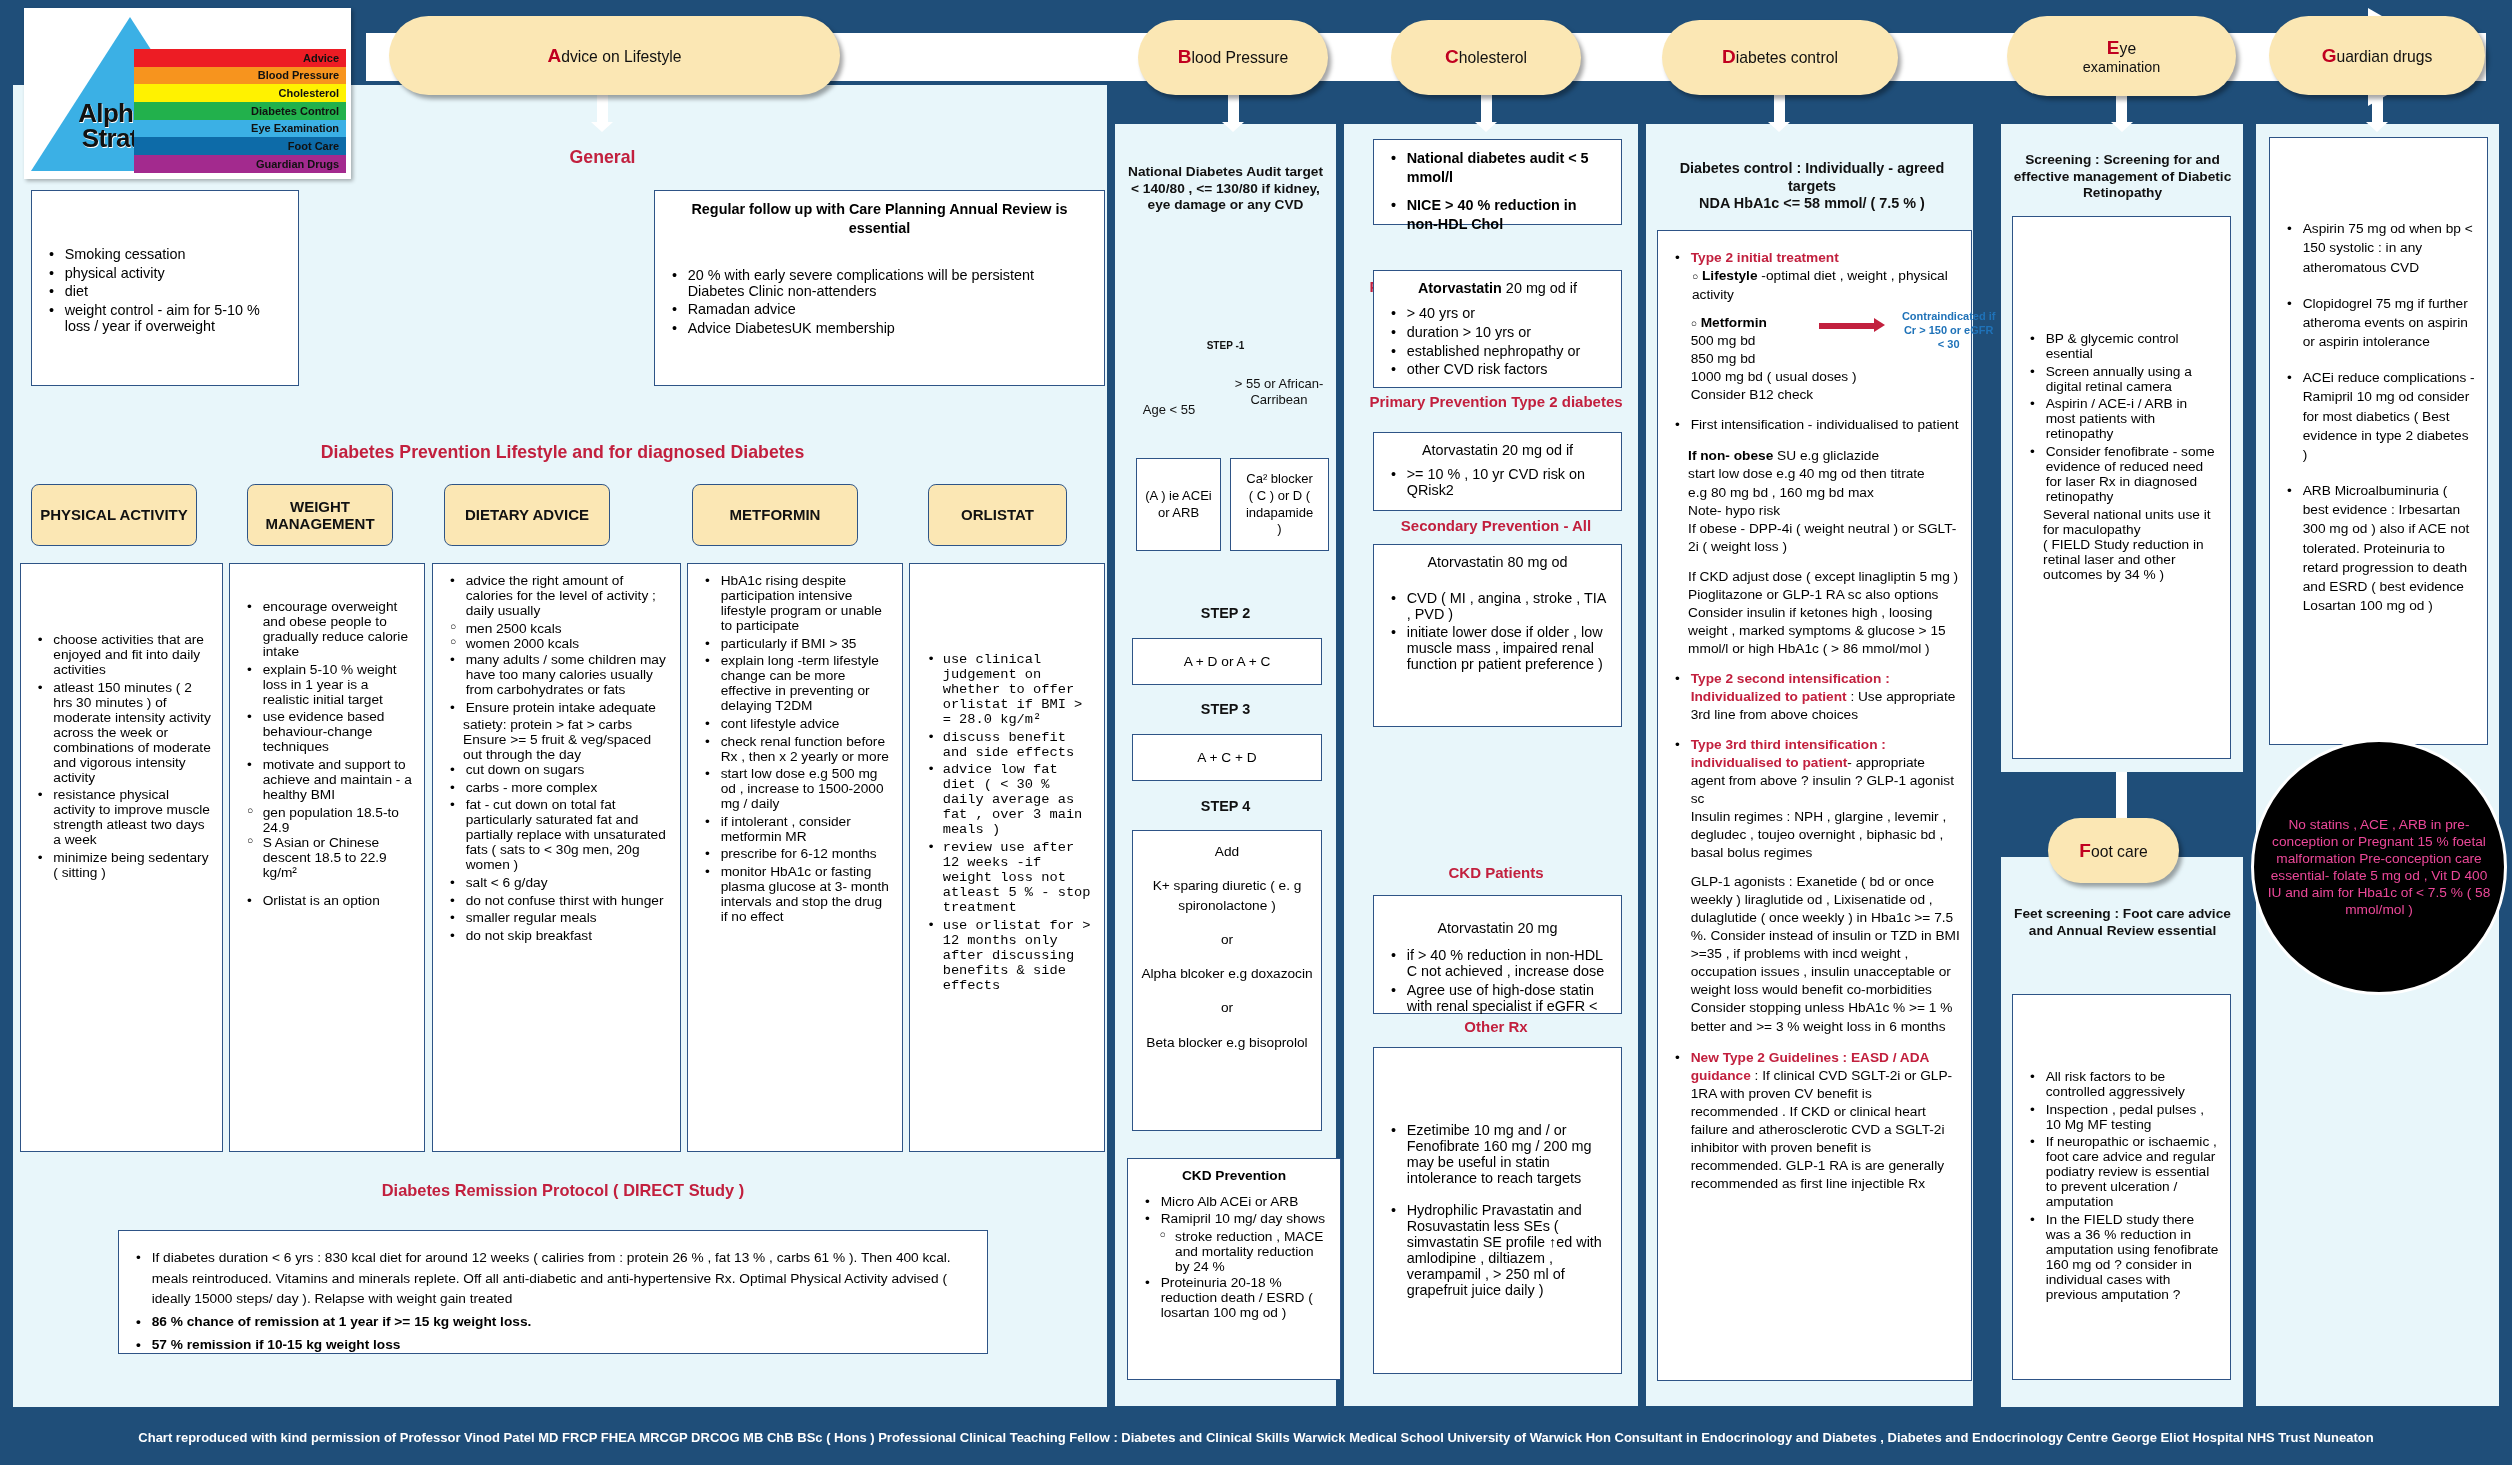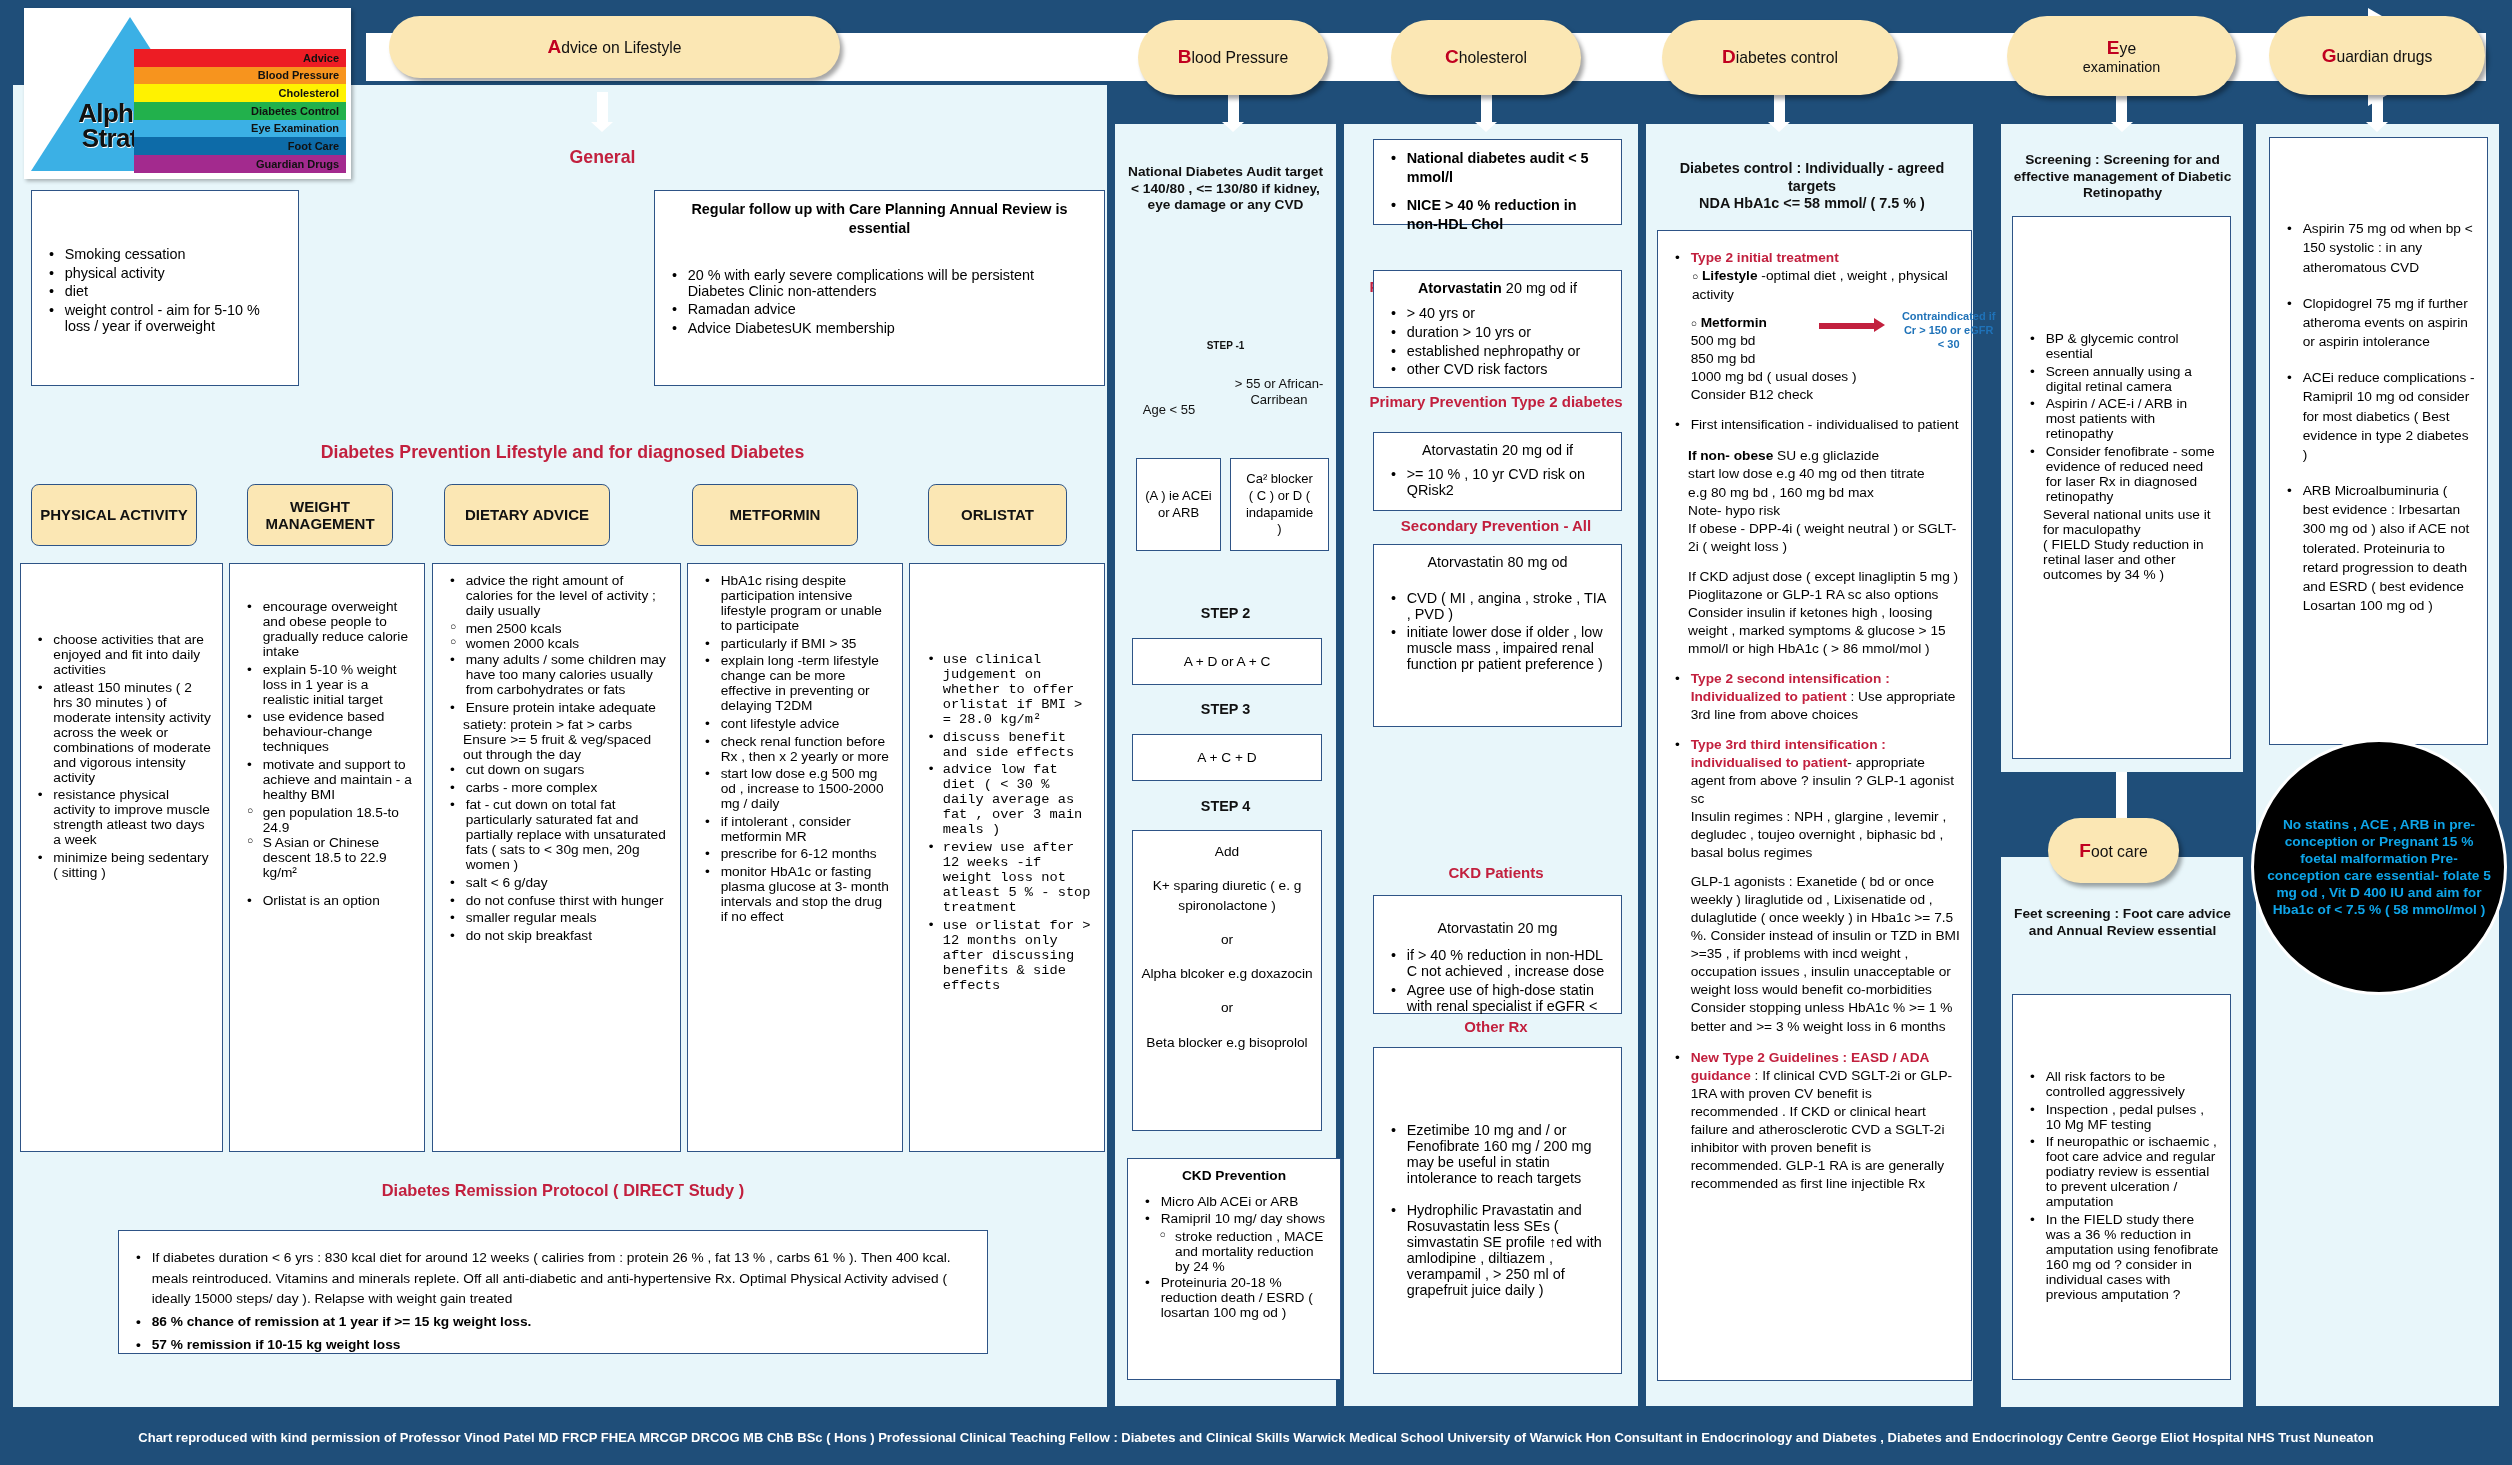--- a/index.html
+++ b/index.html
@@ -65,21 +65,21 @@
     display:flex;align-items:center;justify-content:center;text-align:center;
     font-weight:bold;color:#111;line-height:1.15;}
 
   
   .steplabel{position:absolute;font-weight:bold;text-align:center;color:#111;}
   .smalltxt{position:absolute;text-align:center;color:#111;line-height:1.2;}
 
   
   .blackcircle{position:absolute;border-radius:50%;background:#000;border:3.3px solid #fff;
     display:flex;align-items:center;justify-content:center;text-align:center;
-    color:#0ea5e9;font-weight:bold;line-height:1.25;box-sizing:border-box;padding:11.8px;}
+    color:#ec4899;font-weight:normal;line-height:1.25;box-sizing:border-box;padding:11.8px;}
 
   
   .stem{position:absolute;background:#ffffff;}
   .stemtip{position:absolute;width:0;height:0;border-left:11px solid transparent;
     border-right:11px solid transparent;border-top:10.5px solid #ffffff;}
 
   
   .redarrow{position:absolute;height:5.9px;background:#c2203e;}
   .redarrow:after{content:"";position:absolute;right:-10.5px;top:-5.2px;width:0;height:0;
     border-top:7.9px solid transparent;border-bottom:7.9px solid transparent;border-left:11px solid #c2203e;}
@@ -133,21 +133,21 @@
         </div>
       <div class="bar" style="background:#0d6ba8;">
           <span>Foot Care</span>
         </div>
       <div class="bar" style="background:#a32a8e;">
           <span>Guardian Drugs</span>
         </div>
     </div>
   </div>
 
-  <div class="pill" style="left:389px;top:16.4px;width:451px;height:62px;">
+  <div class="pill" style="left:389px;top:16.4px;width:451px;height:79px;">
     <span><span class="cap">A</span><span>dvice on Lifestyle</span></span>
   </div>
   <div class="pill" style="left:1138px;top:19.6px;width:190px;height:75px;">
     <span><span class="cap">B</span><span>lood Pressure</span></span>
   </div>
   <div class="pill" style="left:1391px;top:19.6px;width:190px;height:75px;">
     <span><span class="cap">C</span><span>holesterol</span></span>
   </div>
   <div class="pill" style="left:1662px;top:19.6px;width:236px;height:75px;">
     <span><span class="cap">D</span><span>iabetes control</span></span>

